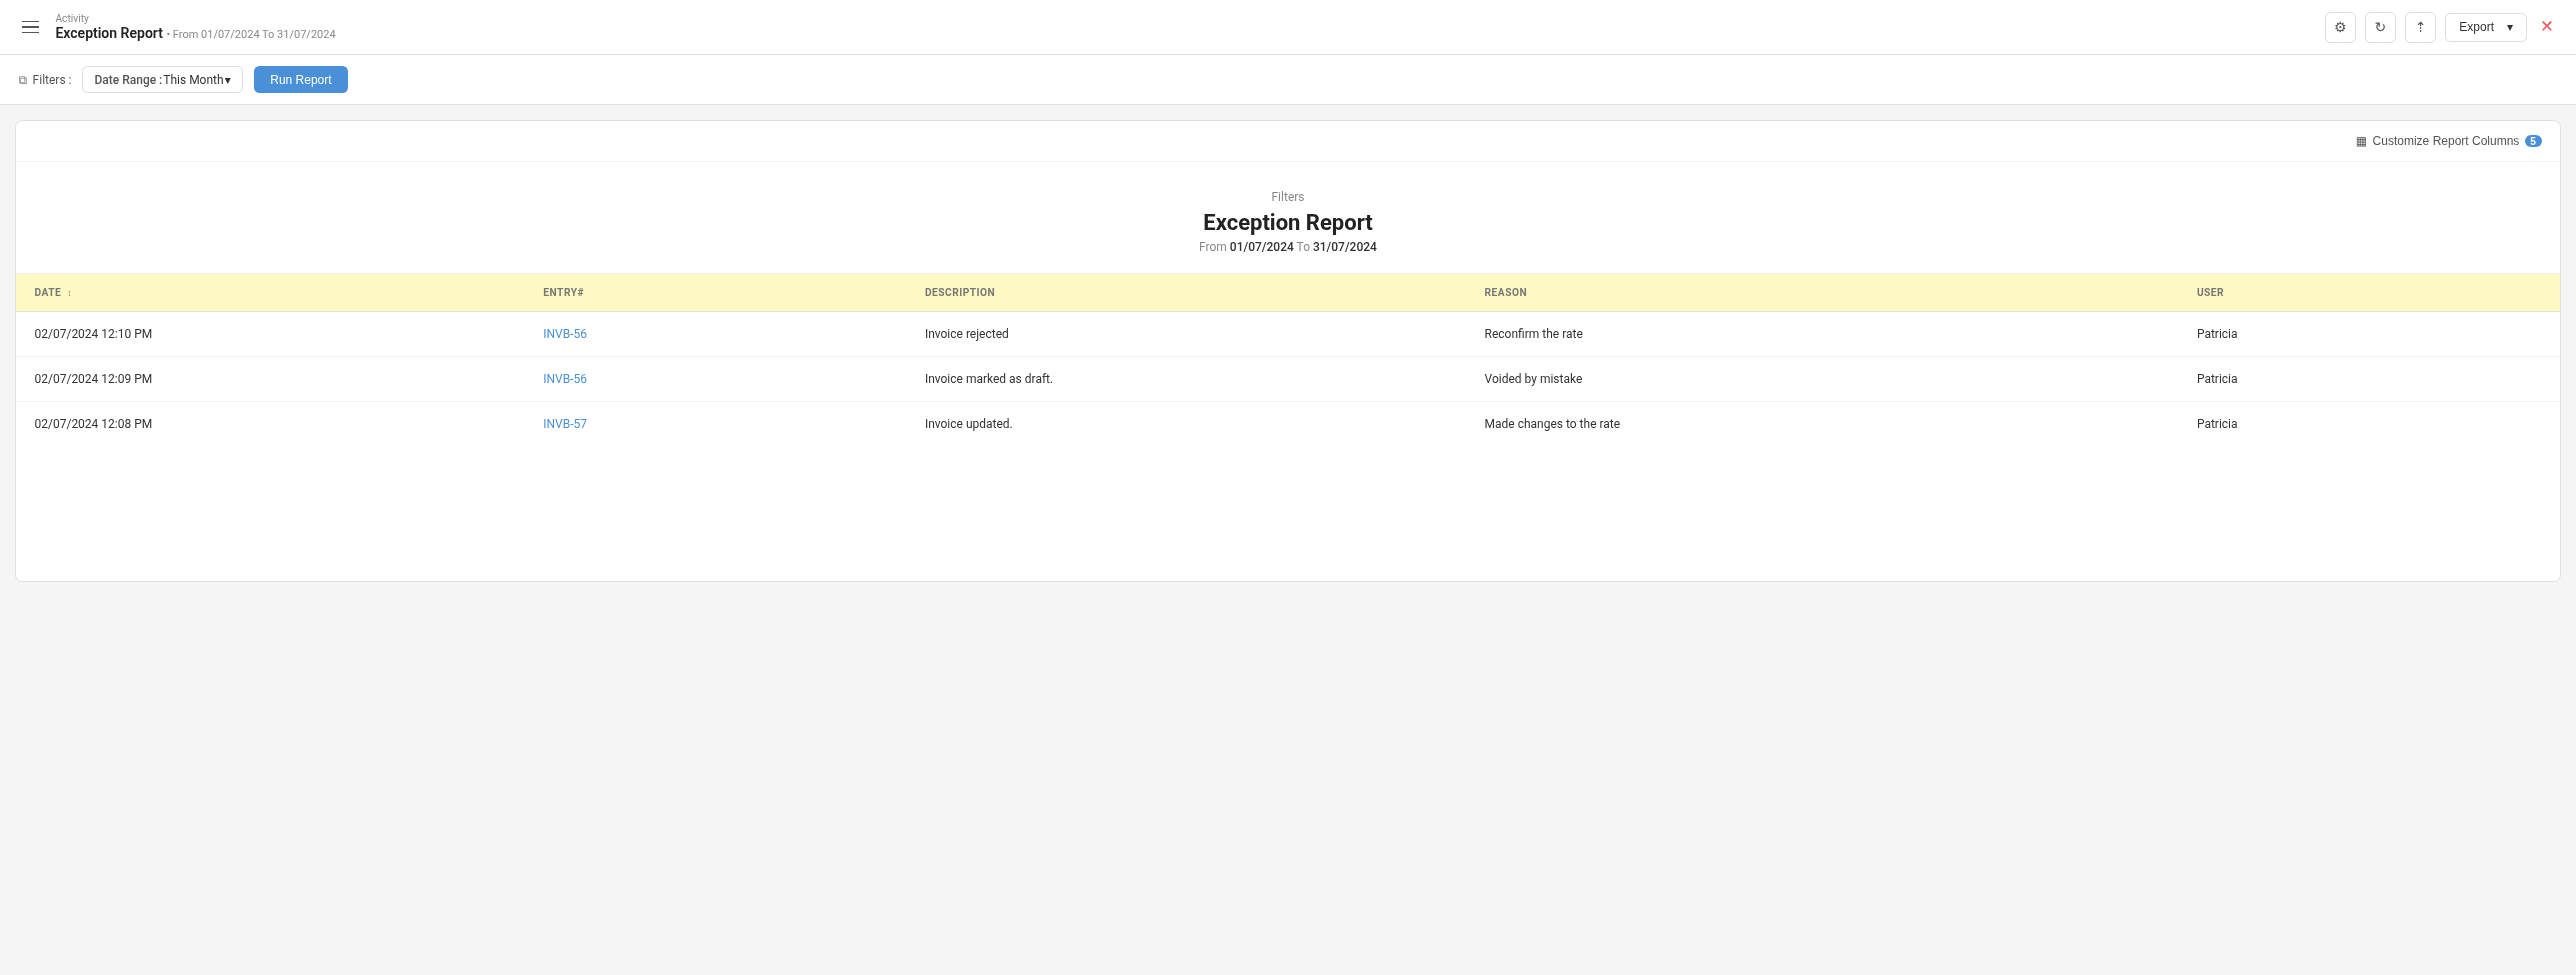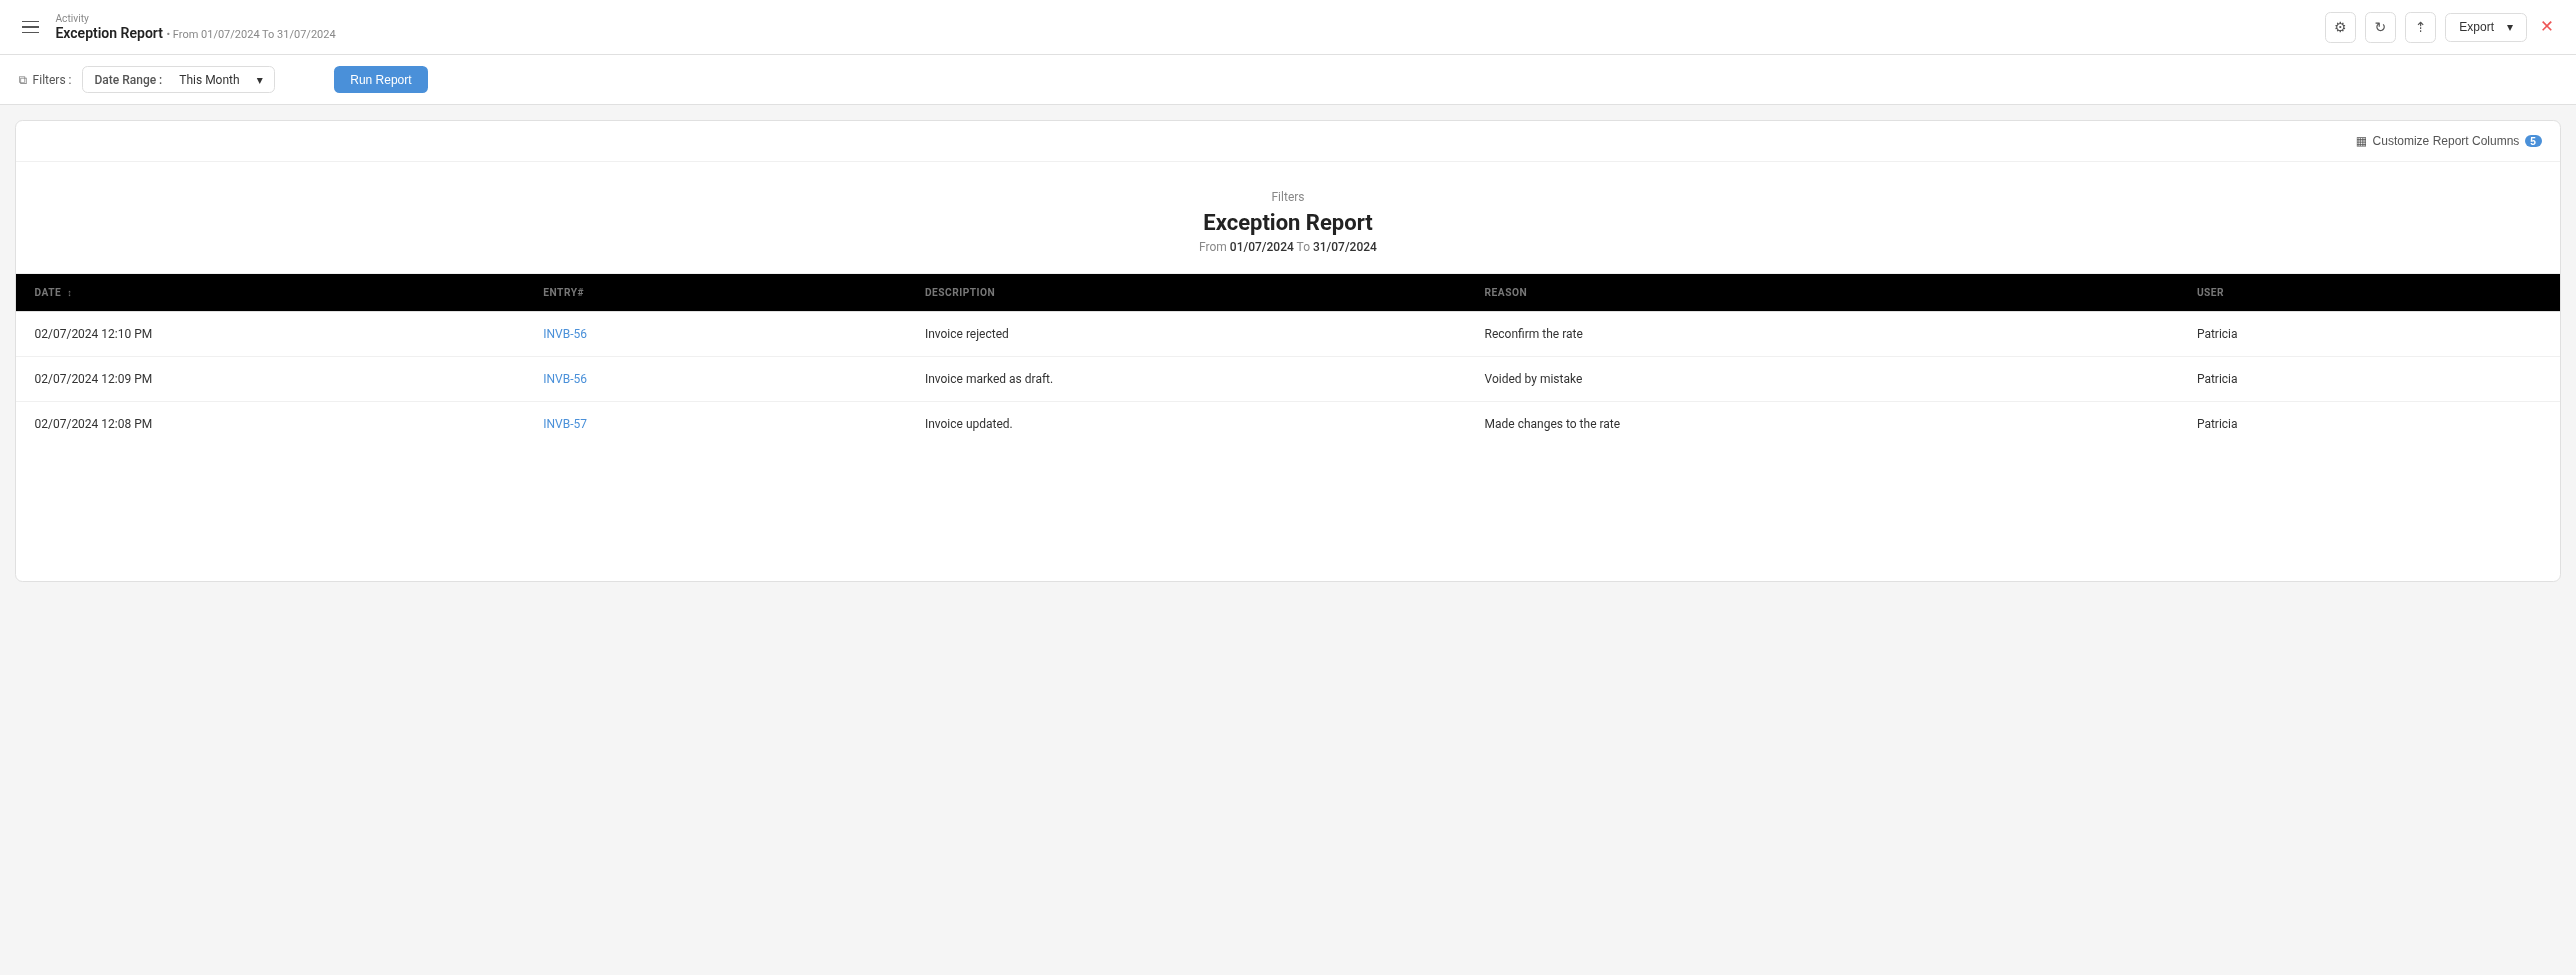--- a/index.html
+++ b/index.html
@@ -112,21 +112,21 @@
       color: #555;
       font-size: 12px;
     }
     .filter-icon {
       font-size: 12px;
       color: #777;
     }
     .date-range-select {
       display: flex;
       align-items: center;
-      gap: 17px;
+      gap: 1px;
       padding: 5.5px 11px;
       border: 0.9px solid #ddd;
       border-radius: 5.5px;
       background: #fff;
       cursor: pointer;
       font-size: 12px;
       color: #333;
     }
     .date-range-select .label-key {
       color: #555;
@@ -134,21 +134,20 @@
     }
     .run-report-btn {
       padding: 6.5px 16.6px;
       background: #4a90d9;
       color: #fff;
       border: none;
       border-radius: 5.5px;
       cursor: pointer;
       font-size: 12px;
       font-weight: 500;
-      margin-left: 48px;
     }
 
     
     .main {
       margin: 15px;
       background: #fff;
       border-radius: 7.4px;
       border: 0.9px solid #e0e0e0;
       min-height: 462px;
     }
@@ -206,21 +205,21 @@
       color: #333;
       font-weight: 500;
     }
 
     
     .report-table {
       width: 100%;
       border-collapse: collapse;
     }
     .report-table thead tr {
-      background: #000000;
+      background: #fef9c3;
     }
     .report-table th {
       text-align: left;
       padding: 13px 18.5px;
       font-size: 10.2px;
       font-weight: 700;
       color: #777;
       letter-spacing: 0.5px;
       text-transform: uppercase;
       border-bottom: 0.9px solid #e0e0e0;

